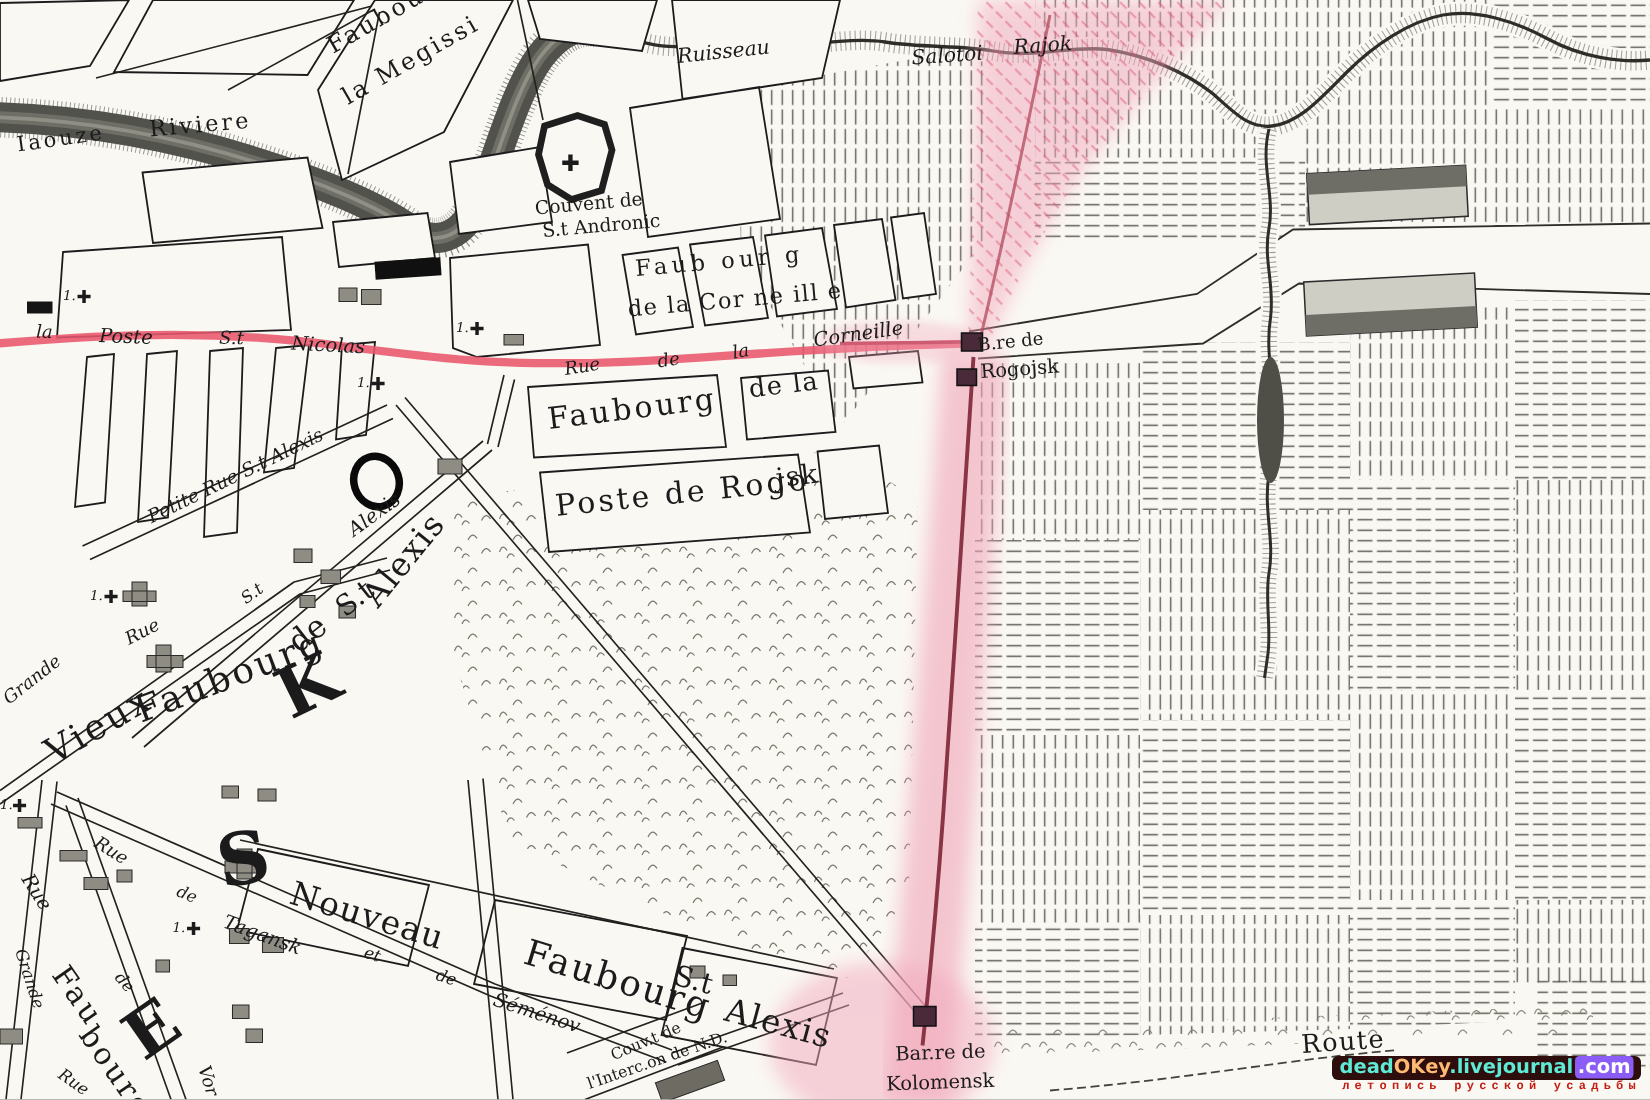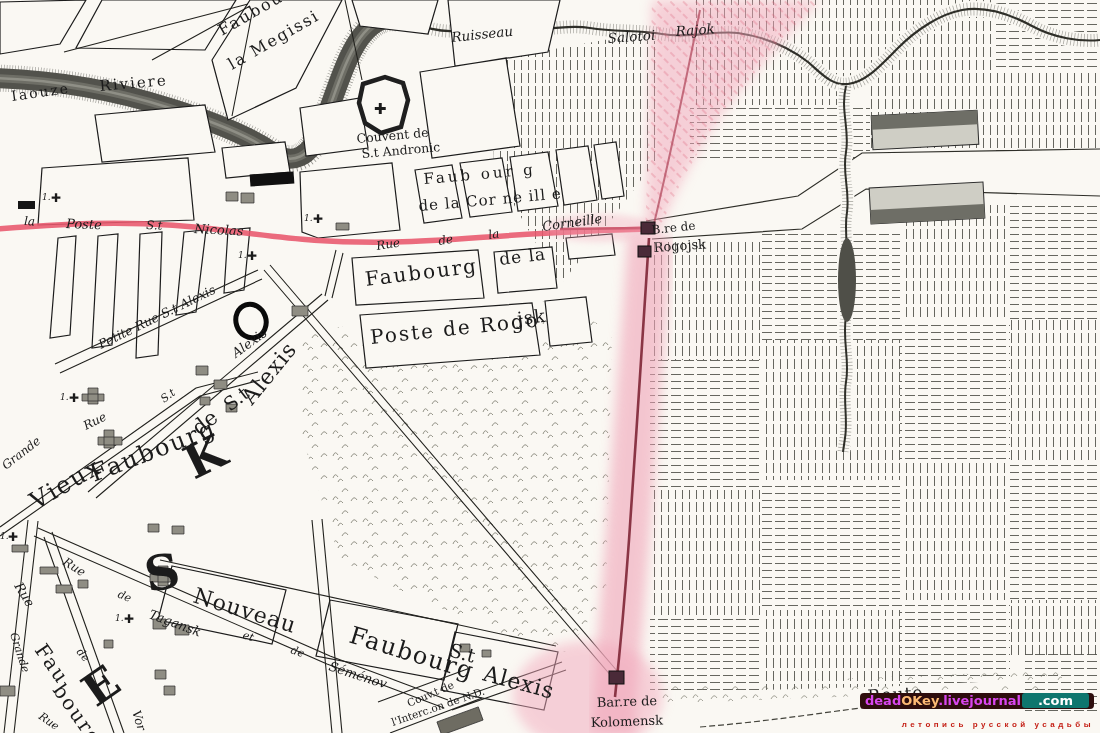--- a/index.html
+++ b/index.html
@@ -6,25 +6,25 @@
   #stage{position:relative;width:1100px;height:733px;background:#faf8f3;overflow:hidden;
          font-family:"DejaVu Serif",serif;}
   svg{position:absolute;left:0;top:0;}
   text{fill:#1b1b1b;}
   .t{font-family:"DejaVu Serif",serif;}
   .ti{font-family:"DejaVu Serif",serif;font-style:italic;}
   .tb{font-weight:bold;}
   .wm{position:absolute;right:6px;bottom:3px;text-align:right;line-height:1.1;}
   .wm-bar{display:inline-block;background:#2e0d0d;border-radius:4px;padding:1px 5px;
           font-family:"DejaVu Sans",sans-serif;font-weight:bold;font-size:13px;}
-  .wm-w{color:#d946ef;}
+  .wm-w{color:#5eead4;}
   .wm-o{color:#fdba74;}
-  .wm-com{background:#0f766e;color:#fff;border-radius:3px;padding:0 16px;margin-left:1px;text-align:right;}
-  .wm-tag{color:#c41e14;font-family:Liberation Sans, sans-serif;font-weight:bold;
-          font-size:8px;letter-spacing:3.5px;margin-top:12px;}
+  .wm-com{background:#8b5cf6;color:#fff;border-radius:3px;padding:0 2px;margin-left:1px;text-align:right;}
+  .wm-tag{color:#c41e14;font-family:Liberation Mono, monospace;font-weight:bold;
+          font-size:8px;letter-spacing:3.5px;margin-top:1px;}
 </style>
 </head>
 <body>
 
 <div id="stage">
 <svg width="1100" height="733" viewBox="0 0 1100 733">
   <defs>
     <pattern id="pv" width="7" height="13" patternUnits="userSpaceOnUse">
       <line x1="3.5" y1="0" x2="3.5" y2="13" stroke="#56564e" stroke-width="0.9" stroke-dasharray="5 3"></line>
     </pattern>

